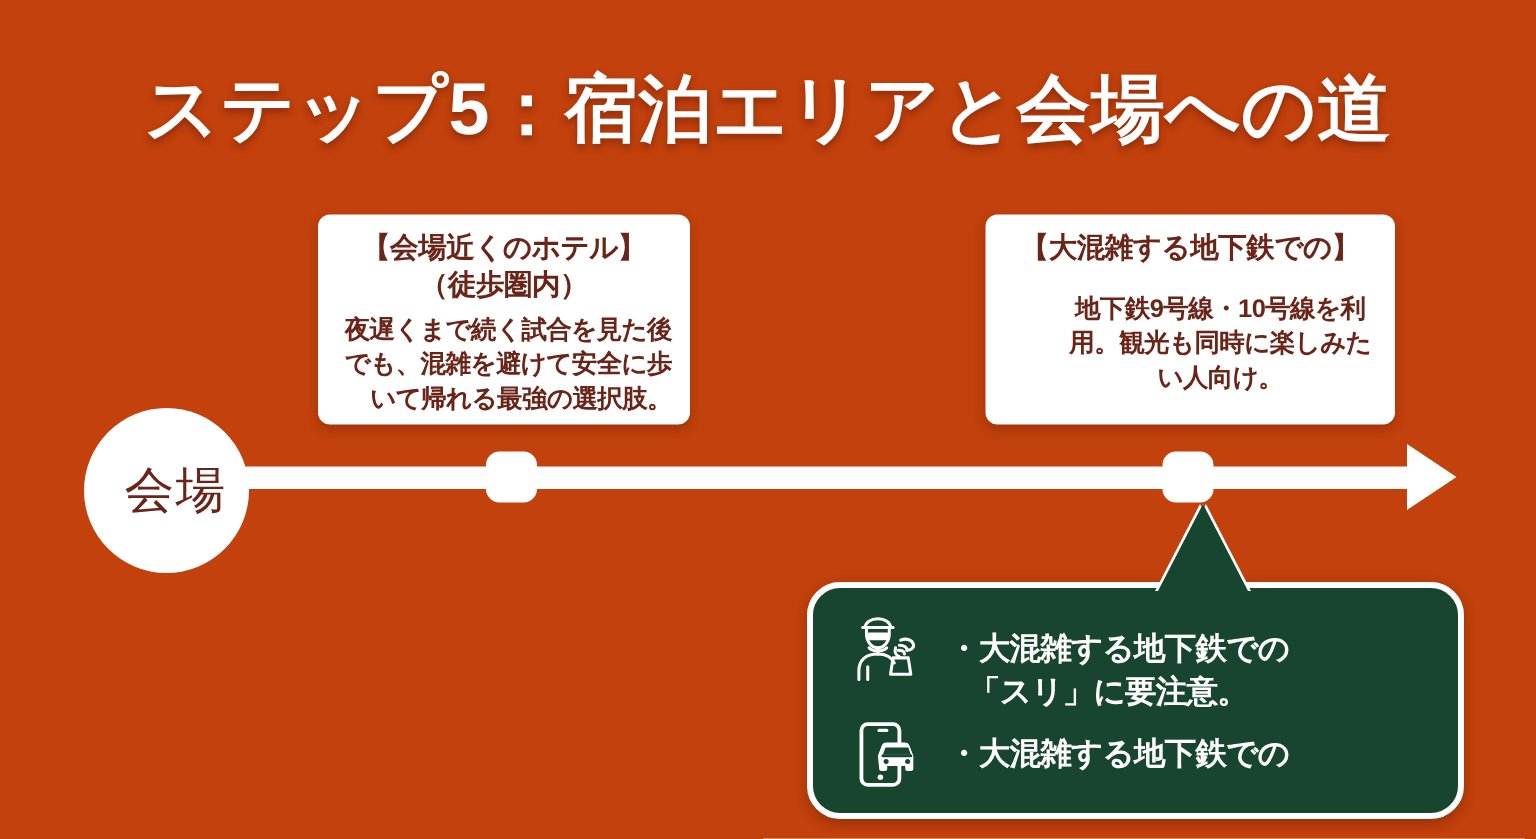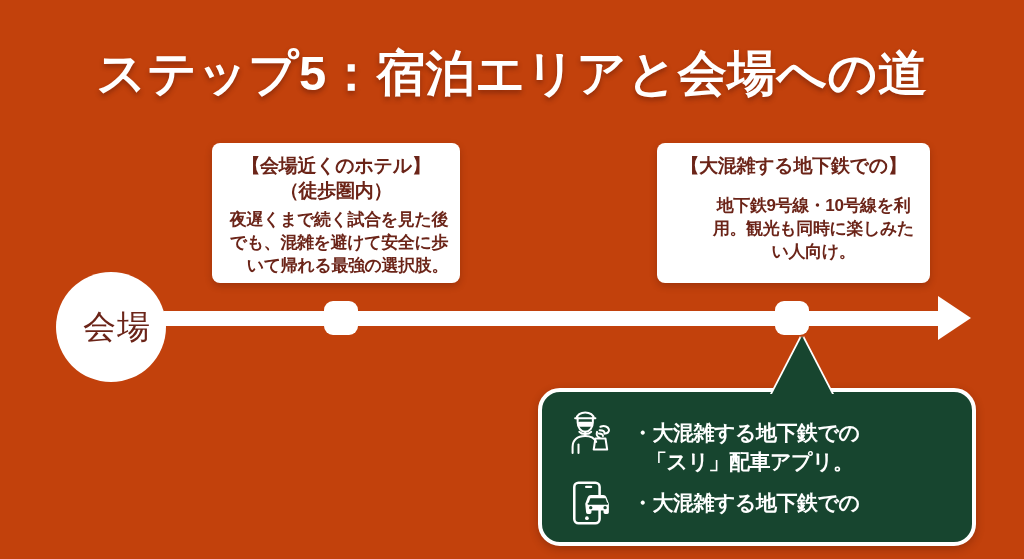--- a/index.html
+++ b/index.html
@@ -259,21 +259,21 @@
           <circle cx="47.5" cy="37.5" r="2" fill="#17452f" stroke="none"></circle>
           <path d="M30 26.5 l-2 5.5 h22 l-2 -5.5 z" fill="#17452f" stroke="none"></path>
         </svg>
       </div>
 
     </div>
 
     <div class="warning-items">
       <div class="warning-item">
         <span class="line-1">・大混雑する地下鉄での</span>
-        <span class="line-2">「スリ」配車アプリ。</span>
+        <span class="line-2">「スリ」に要注意。</span>
       </div>
       <div class="warning-item">
         <span class="line-1">・大混雑する地下鉄での</span>
       </div>
     </div>
   </div>
 
 </div>
 
 </body></html>

